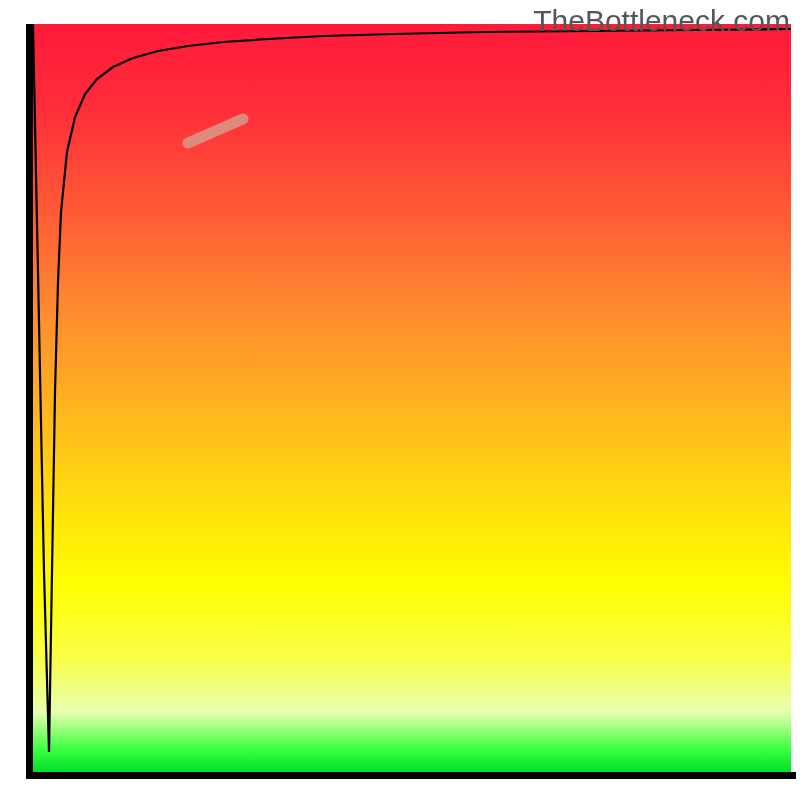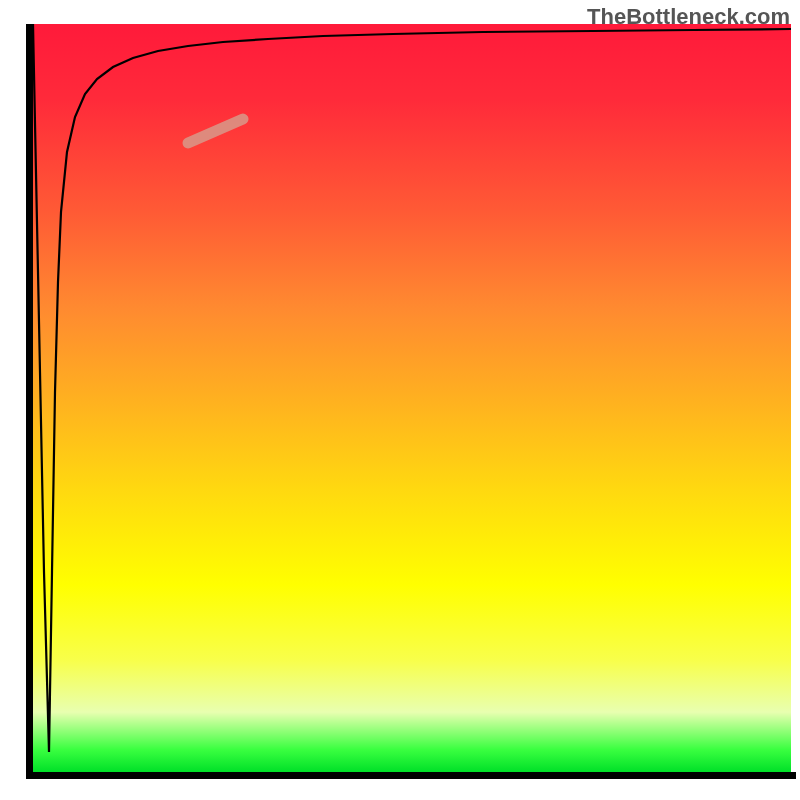--- a/index.html
+++ b/index.html
@@ -7,23 +7,23 @@
     width: 800px;
     height: 800px;
     background: #fff;
     position: relative;
     font-family: Arial, sans-serif;
   }
   .watermark {
     position: absolute;
     top: 4px;
     right: 10px;
-    font-size: 22px;
+    font-size: 30px;
     color: #555;
-    font-weight: 700;
+    font-weight: 400;
     z-index: 10;
   }
   .plot-area {
     position: absolute;
     left: 33px;
     top: 24px;
     width: 758px;
     height: 748px;
     background: linear-gradient(to bottom,
       #ff1a3a 0%,

